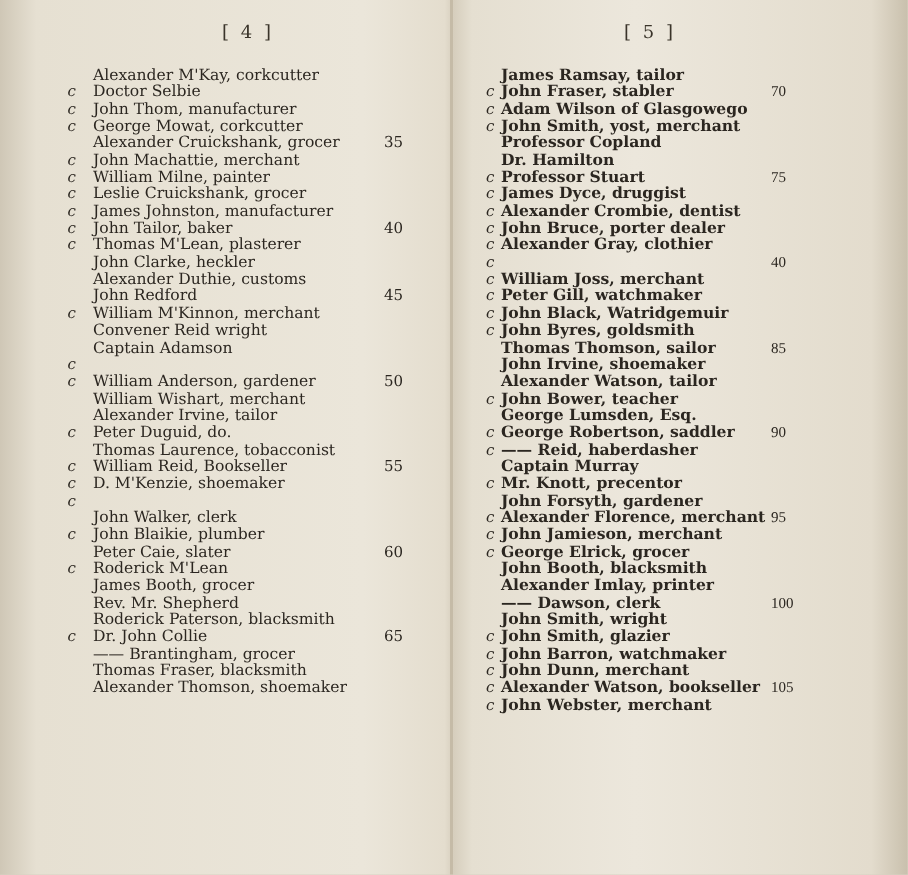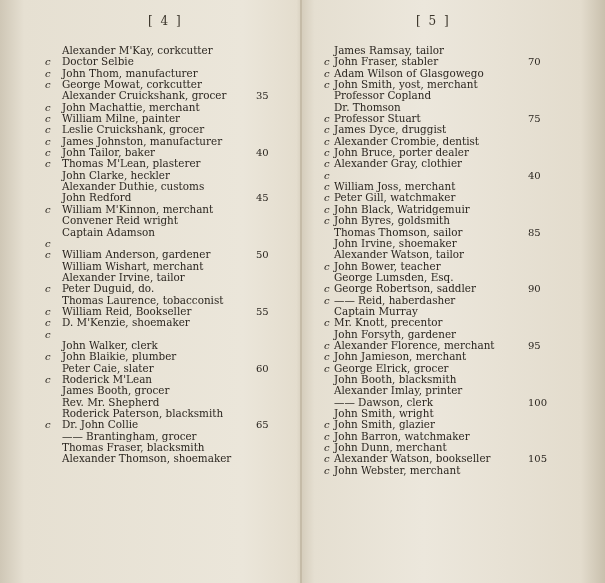--- a/index.html
+++ b/index.html
@@ -14,22 +14,22 @@
   .page.right .pnum { left:114px; }
   .list { position:absolute; top:45px; left:0; right:0; }
   .row { position:relative; height:11.35px; font-size:10.4px; line-height:11.35px; color:#2b2620; white-space:nowrap; }
   .row .mark { position:absolute; font-style:italic; font-size:10px; }
   .row .name { position:absolute; }
   .row .num { position:absolute; font-size:10px; }
   .page.left .mark { left:45px; }
   .page.left .name { left:62px; }
   .page.left .num { left:256px; }
   .page.right .mark { left:22px; }
-  .page.right .name { left:32px; }
-  .page.right .num { left:226px; }
+  .page.right .name { left:32px;font-weight:bold; }
+  .page.right .num { left:212px;font-family:Liberation Serif, serif; }
 </style>
 </head>
 <body>
 
 <div class="spread">
   <div class="gutter"></div>
 
   <div class="page left">
     <div class="pnum">[ 4 ]</div>
     <div class="list" id="left-list">
@@ -242,21 +242,21 @@
           <span class="name">John Smith, yost, merchant</span>
           <span class="num"></span>
         </div>
         <div class="row">
           <span class="mark"></span>
           <span class="name">Professor Copland</span>
           <span class="num"></span>
         </div>
         <div class="row">
           <span class="mark"></span>
-          <span class="name">Dr. Thomson</span>
+          <span class="name">Dr. Hamilton</span>
           <span class="num"></span>
         </div>
         <div class="row">
           <span class="mark">c</span>
           <span class="name">Professor Stuart</span>
           <span class="num">75</span>
         </div>
         <div class="row">
           <span class="mark">c</span>
           <span class="name">James Dyce, druggist</span>

